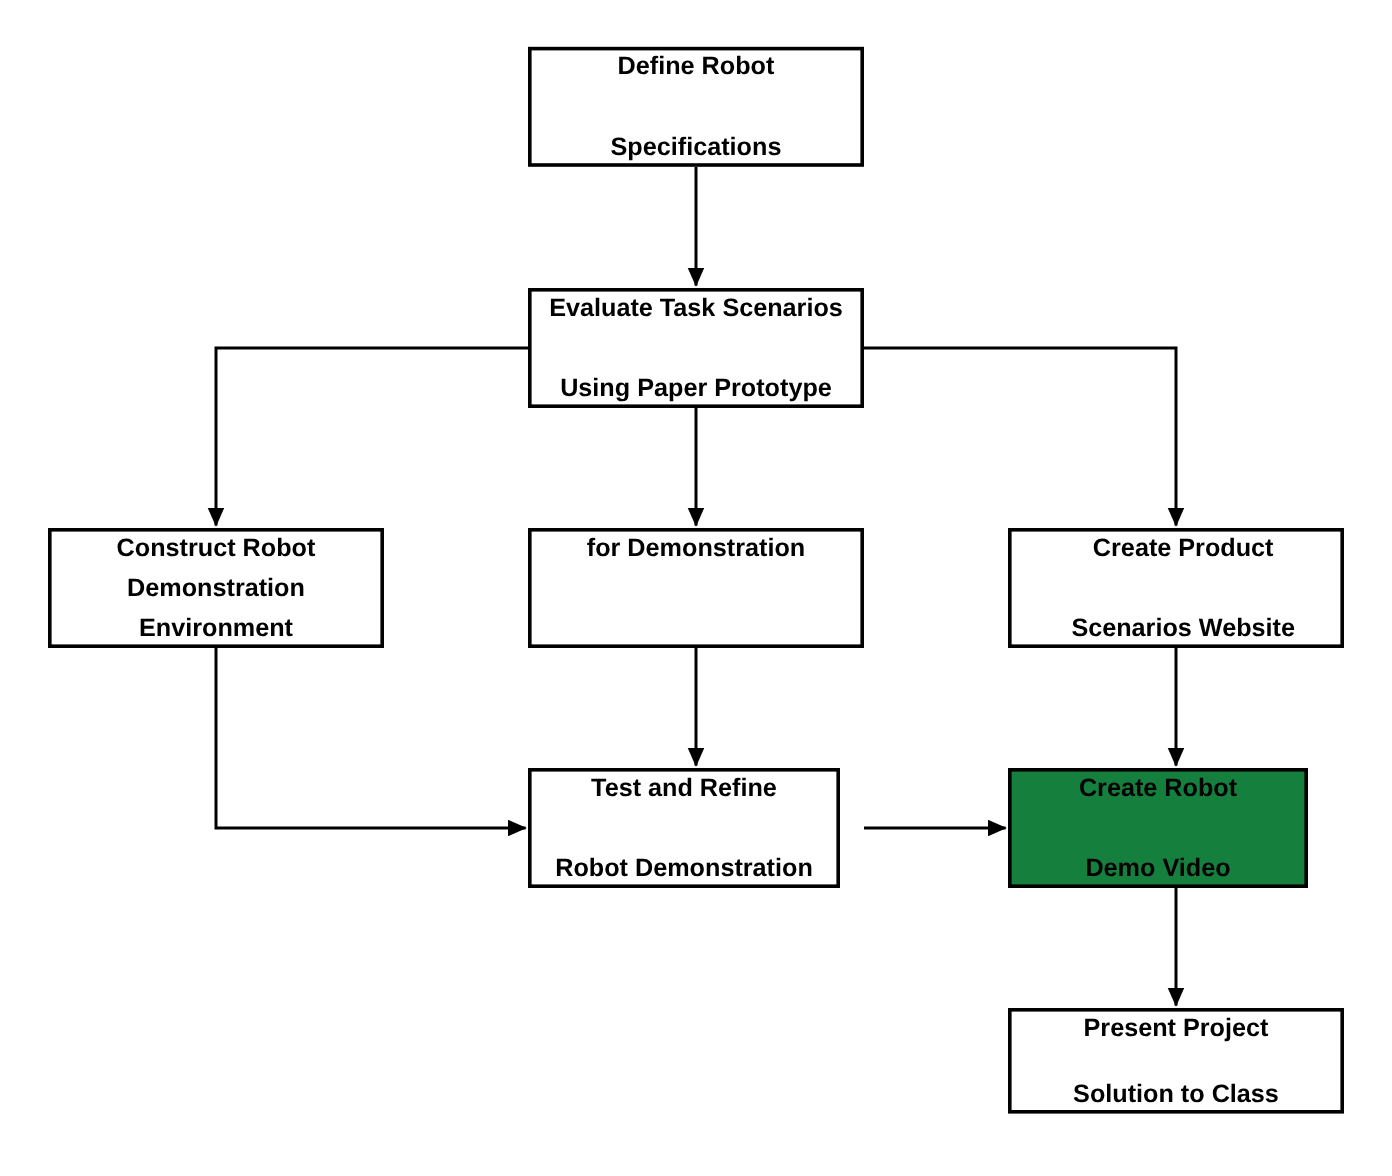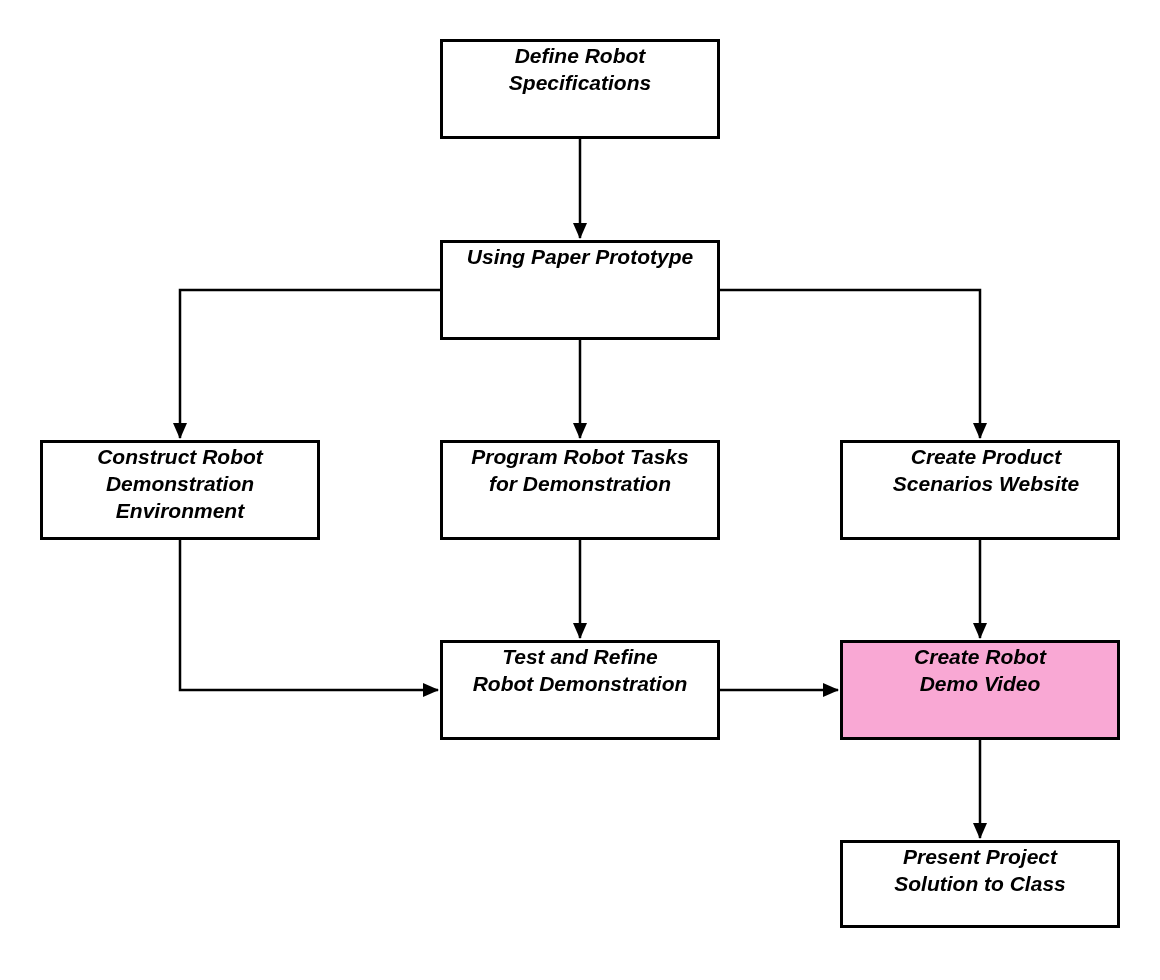--- a/index.html
+++ b/index.html
@@ -26,27 +26,26 @@
     fill: none;
     stroke-width: 2.5px;
   }
   .node {
     position: absolute;
     box-sizing: border-box;
     border: 3px solid #000000;
     display: flex;
     flex-direction: column;
     align-items: center;
-    justify-content: flex-start;
+    justify-content: space-between;
     text-align: center;
     font-weight: bold;
     font-size: 21px;
     line-height: 27px;
     color: #000000;
-    font-style: italic;
   }
   .node-line {
     white-space: nowrap;
   }
 </style>
 </head>
 <body>
 
 <div class="canvas">
   <svg id="edges-layer" viewBox="0 0 1160 980" xmlns="http://www.w3.org/2000/svg">
@@ -66,40 +65,40 @@
         <polyline points="720,690 838,690" stroke="#000000" marker-end="url(#arrowhead)"></polyline>
         <polyline points="980,740 980,838" stroke="#000000" marker-end="url(#arrowhead)"></polyline>
       </g>
   </svg>
   <div id="nodes-layer">
       <div class="node" style="left: 440px; top: 39px; width: 280px; height: 100px; background: rgb(255, 255, 255); border-color: rgb(0, 0, 0); color: rgb(0, 0, 0);">
         <div class="node-line">Define Robot</div>
         <div class="node-line">Specifications</div>
       </div>
       <div class="node" style="left: 440px; top: 240px; width: 280px; height: 100px; background: rgb(255, 255, 255); border-color: rgb(0, 0, 0); color: rgb(0, 0, 0);">
+        <div class="node-line">Evaluate Task Scenarios</div>
         <div class="node-line">Using Paper Prototype</div>
       </div>
       <div class="node" style="left: 40px; top: 440px; width: 280px; height: 100px; background: rgb(255, 255, 255); border-color: rgb(0, 0, 0); color: rgb(0, 0, 0);">
         <div class="node-line">Construct Robot</div>
         <div class="node-line">Demonstration</div>
         <div class="node-line">Environment</div>
       </div>
       <div class="node" style="left: 440px; top: 440px; width: 280px; height: 100px; background: rgb(255, 255, 255); border-color: rgb(0, 0, 0); color: rgb(0, 0, 0);">
-        <div class="node-line">Program Robot Tasks</div>
         <div class="node-line">for Demonstration</div>
       </div>
       <div class="node" style="left: 840px; top: 440px; width: 280px; height: 100px; background: rgb(255, 255, 255); border-color: rgb(0, 0, 0); color: rgb(0, 0, 0); padding-left: 12px;">
         <div class="node-line">Create Product</div>
         <div class="node-line">Scenarios Website</div>
       </div>
-      <div class="node" style="left: 440px; top: 640px; width: 280px; height: 100px; background: rgb(255, 255, 255); border-color: rgb(0, 0, 0); color: rgb(0, 0, 0);">
+      <div class="node" style="left: 440px; top: 640px; width: 260px; height: 100px; background: rgb(255, 255, 255); border-color: rgb(0, 0, 0); color: rgb(0, 0, 0);">
         <div class="node-line">Test and Refine</div>
         <div class="node-line">Robot Demonstration</div>
       </div>
-      <div class="node" style="left: 840px; top: 640px; width: 280px; height: 100px; background: #f9a8d4; border-color: rgb(0, 0, 0); color: rgb(0, 0, 0);">
+      <div class="node" style="left: 840px; top: 640px; width: 250px; height: 100px; background: #15803d; border-color: rgb(0, 0, 0); color: rgb(0, 0, 0);">
         <div class="node-line">Create Robot</div>
         <div class="node-line">Demo Video</div>
       </div>
       <div class="node" style="left: 840px; top: 840px; width: 280px; height: 88px; background: rgb(255, 255, 255); border-color: rgb(0, 0, 0); color: rgb(0, 0, 0);">
         <div class="node-line">Present Project</div>
         <div class="node-line">Solution to Class</div>
       </div>
     </div>
 </div>
 

